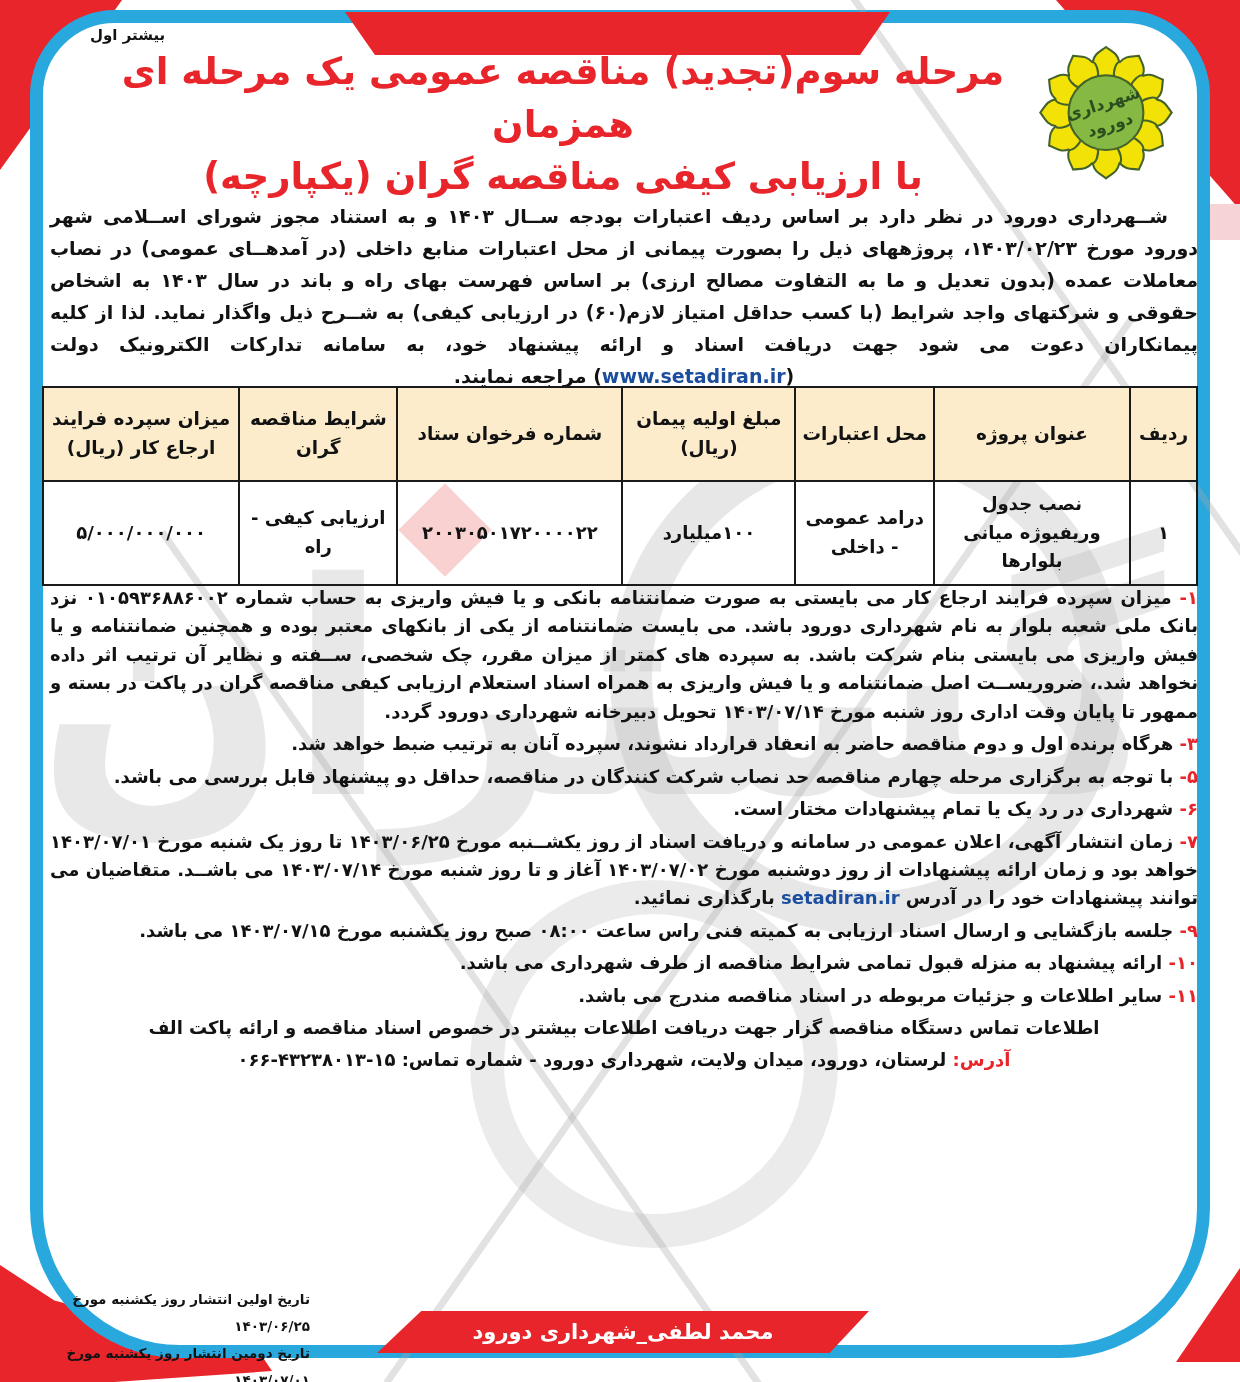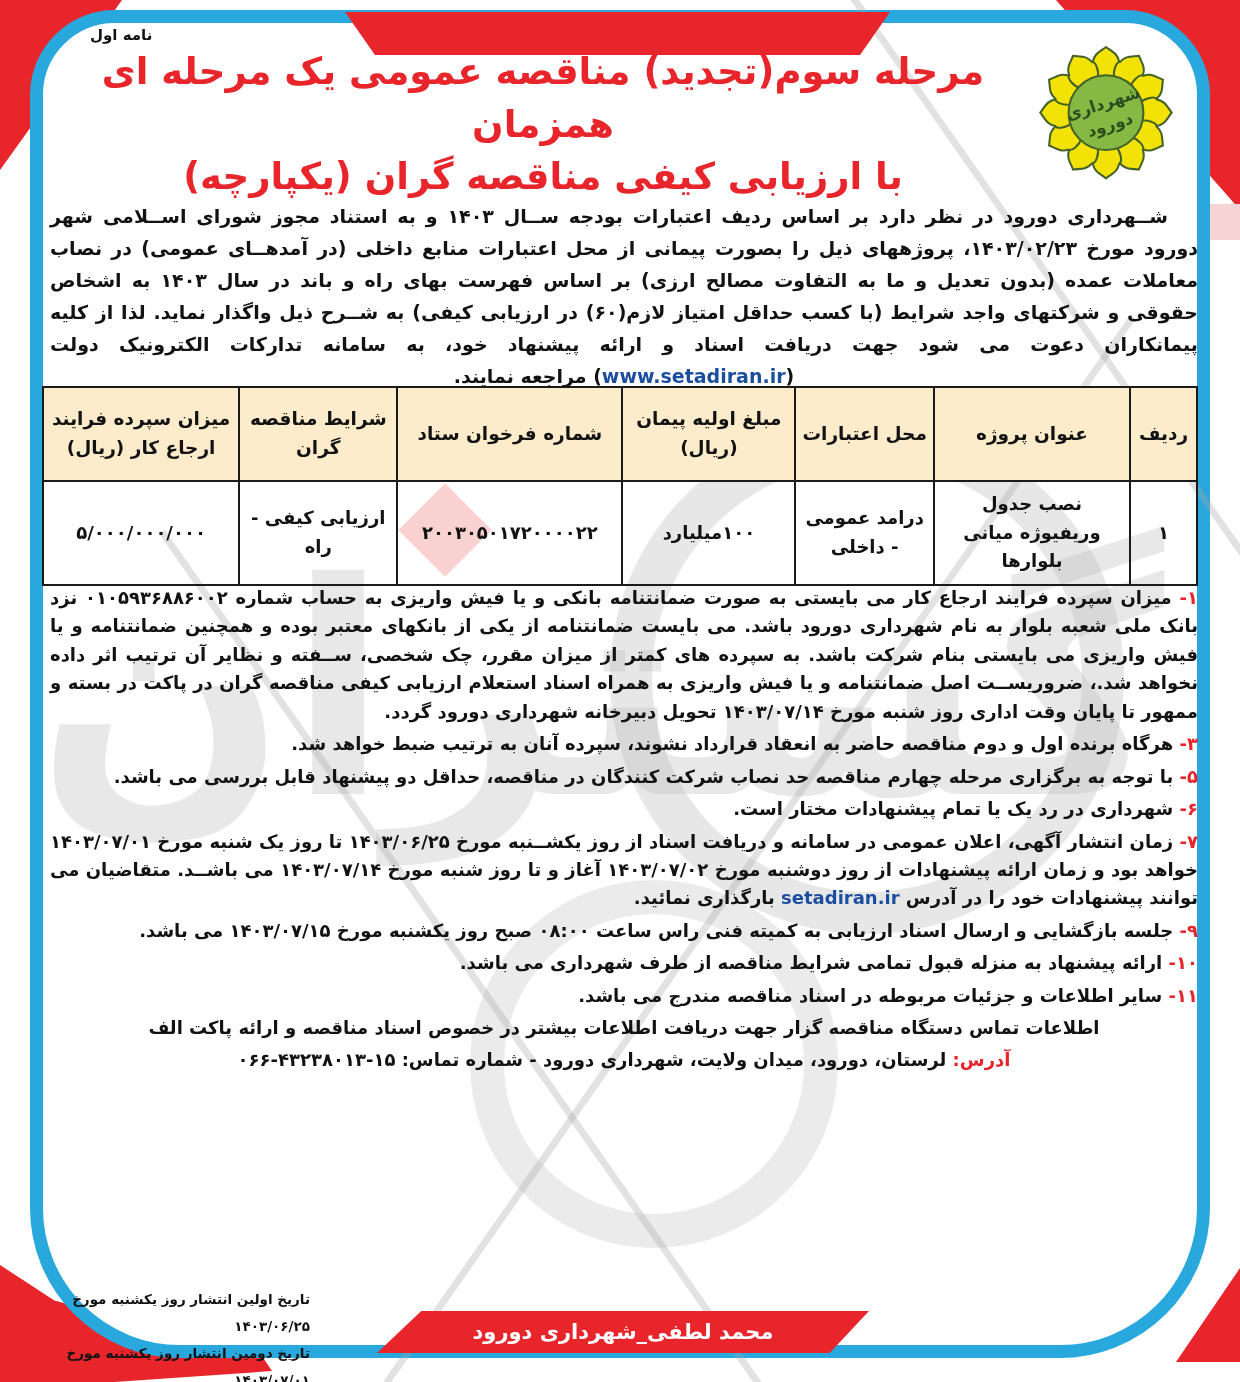--- a/index.html
+++ b/index.html
@@ -39,21 +39,21 @@
   .wm-diamond{left:412px;top:497px;width:66px;height:66px;background:#f7c6c6;opacity:.8;transform:rotate(45deg);}
 
   
   .top-band{position:absolute;z-index:5;left:345px;top:12px;width:545px;height:43px;background:var(--red);
             clip-path:polygon(0 0,100% 0,94.5% 100%,5.5% 100%);}
   .edition-note{position:absolute;z-index:5;left:90px;top:26px;font-size:15px;font-weight:bold;direction:rtl;}
   .logo{position:absolute;z-index:5;left:1018px;top:32px;width:176px;height:158px;}
 
   
   .content{position:absolute;z-index:3;left:0;top:0;width:1240px;height:1382px;}
-  .title{position:absolute;left:68px;top:46px;width:950px;text-align:center;
+  .title{position:absolute;left:88px;top:46px;width:950px;text-align:center;
          color:var(--red);font-size:37px;font-weight:bold;line-height:1.42;}
   .intro{position:absolute;left:50px;top:182px;width:1148px;font-size:19px;font-weight:bold;
          line-height:1.68;text-align:justify;text-align-last:center;text-indent:30px;}
   .intro .link,.note .link{color:var(--link);font-weight:bold;}
 
   .table-wrap{position:absolute;left:42px;top:386px;width:1156px;}
   table.tender{width:100%;border-collapse:collapse;table-layout:fixed;}
   table.tender th,table.tender td{border:2.5px solid #1a1a1a;text-align:center;vertical-align:middle;
         font-weight:bold;padding:4px 6px;word-wrap:break-word;}
   table.tender th{background:var(--cream);font-size:18.5px;height:84px;line-height:1.55;}
@@ -90,21 +90,21 @@
 
   <div class="wm wm-word">گستران</div>
   <div class="wm wm-arc1"></div>
   <div class="wm wm-arc2"></div>
   <div class="wm wm-line wm-l1"></div>
   <div class="wm wm-line wm-l2"></div>
   <div class="wm wm-line wm-l3"></div>
   <div class="wm wm-diamond"></div>
 
   <div class="top-band"></div>
-  <div class="edition-note">نامه اول</div>
+  <div class="edition-note">بیشتر اول</div>
 
   <svg class="logo" viewBox="0 0 200 190">
     <g>
       <g transform="rotate(0 100 97)">
           <path d="M100,18 C92,24 86,26 84,36 C80,38 82,50 88,56 L112,56 C118,50 120,38 116,36 C114,26 108,24 100,18 Z" fill="#f2e206" stroke="#44632b" stroke-width="2.5"></path>
         </g>
       <g transform="rotate(30 100 97)">
           <path d="M100,18 C92,24 86,26 84,36 C80,38 82,50 88,56 L112,56 C118,50 120,38 116,36 C114,26 108,24 100,18 Z" fill="#f2e206" stroke="#44632b" stroke-width="2.5"></path>
         </g>
       <g transform="rotate(60 100 97)">

